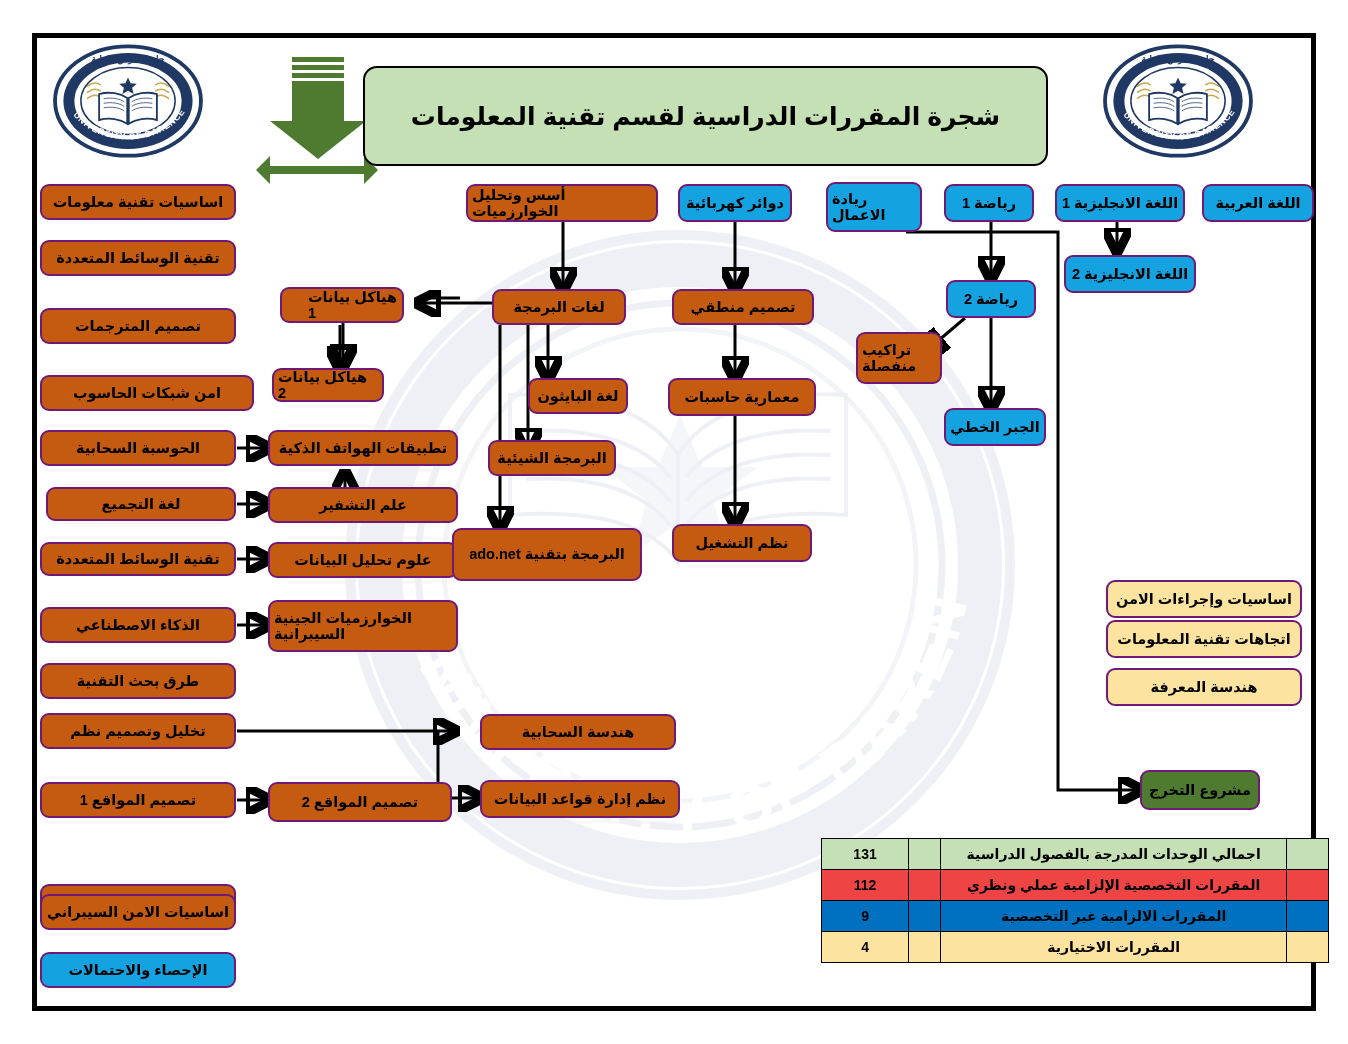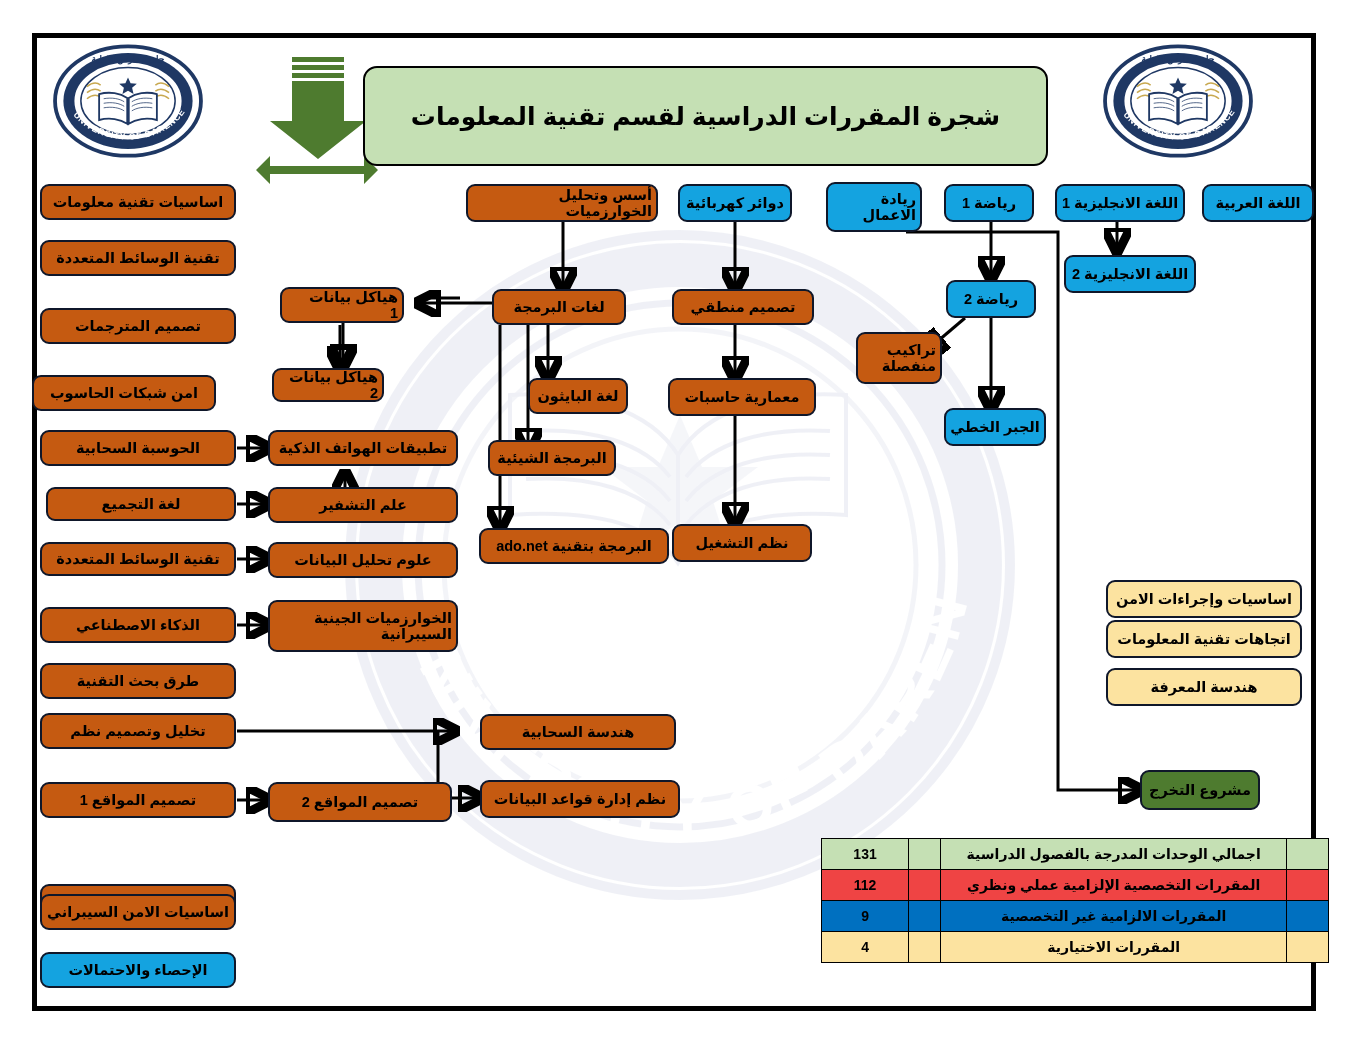--- a/index.html
+++ b/index.html
@@ -23,22 +23,22 @@
   
   .title-banner{position:absolute;left:363px;top:66px;width:685px;height:100px;
        background:#C5E0B4;border:2px solid #000;border-radius:14px;
        display:flex;align-items:center;justify-content:center;box-sizing:border-box;}
   .title-banner span{font-size:25px;font-weight:bold;color:#000;direction:rtl;}
 
   
   .grn{position:absolute;fill:#4E7B2F;}
 
   
-  .node{position:absolute;border:2px solid #0f172a;border-radius:9px;
-        display:flex;align-items:center;justify-content:center;text-align:right;
+  .node{position:absolute;border:2px solid #701a75;border-radius:9px;
+        display:flex;align-items:center;justify-content:center;text-align:left;
         box-sizing:border-box;direction:rtl;font-weight:bold;color:#000;
         font-size:14.5px;line-height:1.12;padding:0 4px;}
   .c-orange{background:#C55A11;}
   .c-blue{background:#14A3E0;}
   .c-yellow{background:#FCE3A0;}
   .c-green{background:#4E7B2F;}
 
   
   #wires{position:absolute;left:0;top:0;width:1348px;height:1044px;
          pointer-events:none;}
@@ -204,21 +204,21 @@
 
     <path d="M237 731 L455 731" marker-end="url(#ah)"></path>
     <path d="M438 731 L438 798 L480 798" marker-end="url(#ah)"></path>
 
     <line x1="343" y1="323" x2="343" y2="366" marker-end="url(#ah)"></line>
   </svg>
 
   <div class="node c-orange" style="left:40px;top:184px;width:196px;height:36px;">اساسيات تقنية معلومات</div>
   <div class="node c-orange" style="left:40px;top:240px;width:196px;height:36px;">تقنية الوسائط المتعددة</div>
   <div class="node c-orange" style="left:40px;top:308px;width:196px;height:36px;">تصميم المترجمات</div>
-  <div class="node c-orange" style="left:32px;top:375px;width:184px;height:36px;">امن شبكات الحاسوب</div>
+  <div class="node c-orange" style="left:40px;top:375px;width:214px;height:36px;">امن شبكات الحاسوب</div>
   <div class="node c-orange" style="left:40px;top:430px;width:196px;height:36px;">الحوسبة السحابية</div>
   <div class="node c-orange" style="left:46px;top:487px;width:190px;height:34px;">لغة التجميع</div>
   <div class="node c-orange" style="left:40px;top:542px;width:196px;height:34px;">تقنية الوسائط المتعددة</div>
   <div class="node c-orange" style="left:40px;top:607px;width:196px;height:36px;">الذكاء الاصطناعي</div>
   <div class="node c-orange" style="left:40px;top:663px;width:196px;height:36px;">طرق بحث التقنية</div>
   <div class="node c-orange" style="left:40px;top:713px;width:196px;height:36px;">تخليل وتصميم نظم</div>
   <div class="node c-orange" style="left:40px;top:782px;width:196px;height:36px;">تصميم المواقع 1</div>
   <div class="node c-orange" style="left:40px;top:838px;width:196px;height:36px;margin-top:46px;">مقدمة شبكات الحاسوب</div>
   <div class="node c-orange" style="left:40px;top:894px;width:196px;height:36px;">اساسيات الامن السيبراني</div>
   <div class="node c-blue" style="left:40px;top:952px;width:196px;height:36px;">الإحصاء والاحتمالات</div>
@@ -228,21 +228,21 @@
   <div class="node c-orange" style="left:268px;top:430px;width:190px;height:36px;">تطبيقات الهواتف الذكية</div>
   <div class="node c-orange" style="left:268px;top:487px;width:190px;height:36px;">علم التشفير</div>
   <div class="node c-orange" style="left:268px;top:542px;width:190px;height:36px;">علوم تحليل البيانات</div>
   <div class="node c-orange" style="left:268px;top:600px;width:190px;height:52px;">الخوارزميات الجينية السيبرانية</div>
   <div class="node c-orange" style="left:268px;top:782px;width:184px;height:40px;">تصميم المواقع 2</div>
 
   <div class="node c-orange" style="left:466px;top:184px;width:192px;height:38px;">أسس وتحليل الخوارزميات</div>
   <div class="node c-orange" style="left:492px;top:289px;width:134px;height:36px;">لغات البرمجة</div>
   <div class="node c-orange" style="left:528px;top:378px;width:100px;height:36px;">لغة البايثون</div>
   <div class="node c-orange" style="left:488px;top:440px;width:128px;height:36px;">البرمجة الشيئية</div>
-  <div class="node c-orange" style="left:479px;top:528px;width:190px;height:36px;">البرمجة بتقنية ado.net</div>
+  <div class="node c-orange" style="left:452px;top:528px;width:190px;height:53px;">البرمجة بتقنية ado.net</div>
   <div class="node c-orange" style="left:480px;top:714px;width:196px;height:36px;">هندسة السحابية</div>
   <div class="node c-orange" style="left:480px;top:780px;width:200px;height:38px;">نظم إدارة قواعد البيانات</div>
 
   <div class="node c-blue" style="left:678px;top:184px;width:114px;height:38px;">دوائر كهربائية</div>
   <div class="node c-orange" style="left:672px;top:289px;width:142px;height:36px;">تصميم منطقي</div>
   <div class="node c-orange" style="left:668px;top:378px;width:148px;height:38px;">معمارية حاسبات</div>
   <div class="node c-orange" style="left:672px;top:524px;width:140px;height:38px;">نظم التشغيل</div>
 
   <div class="node c-blue" style="left:826px;top:182px;width:96px;height:50px;">ريادة الاعمال</div>
   <div class="node c-blue" style="left:944px;top:184px;width:90px;height:38px;">رياضة 1</div>

